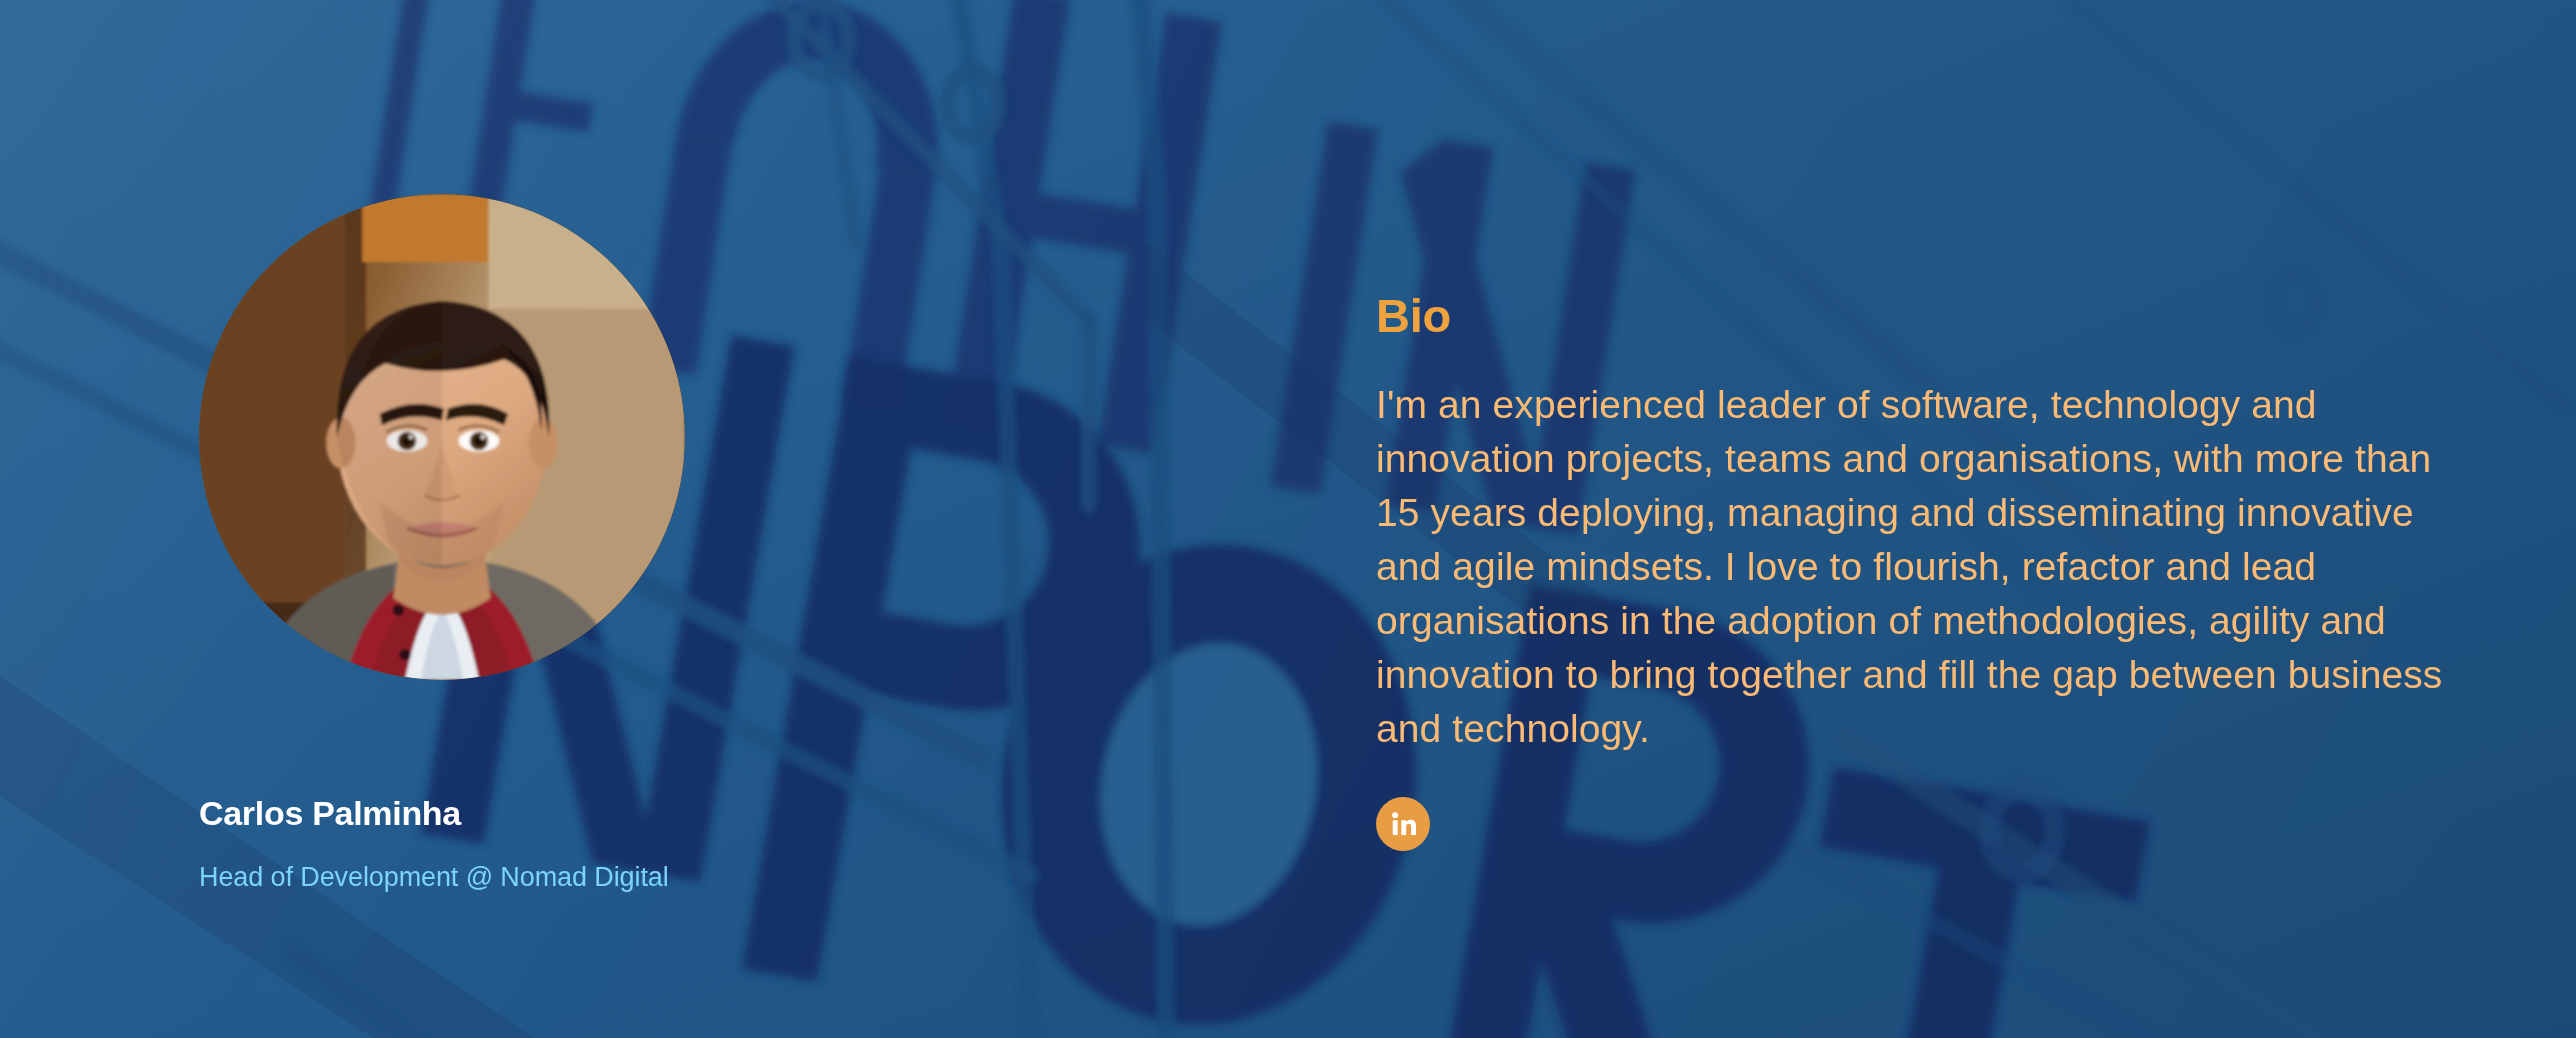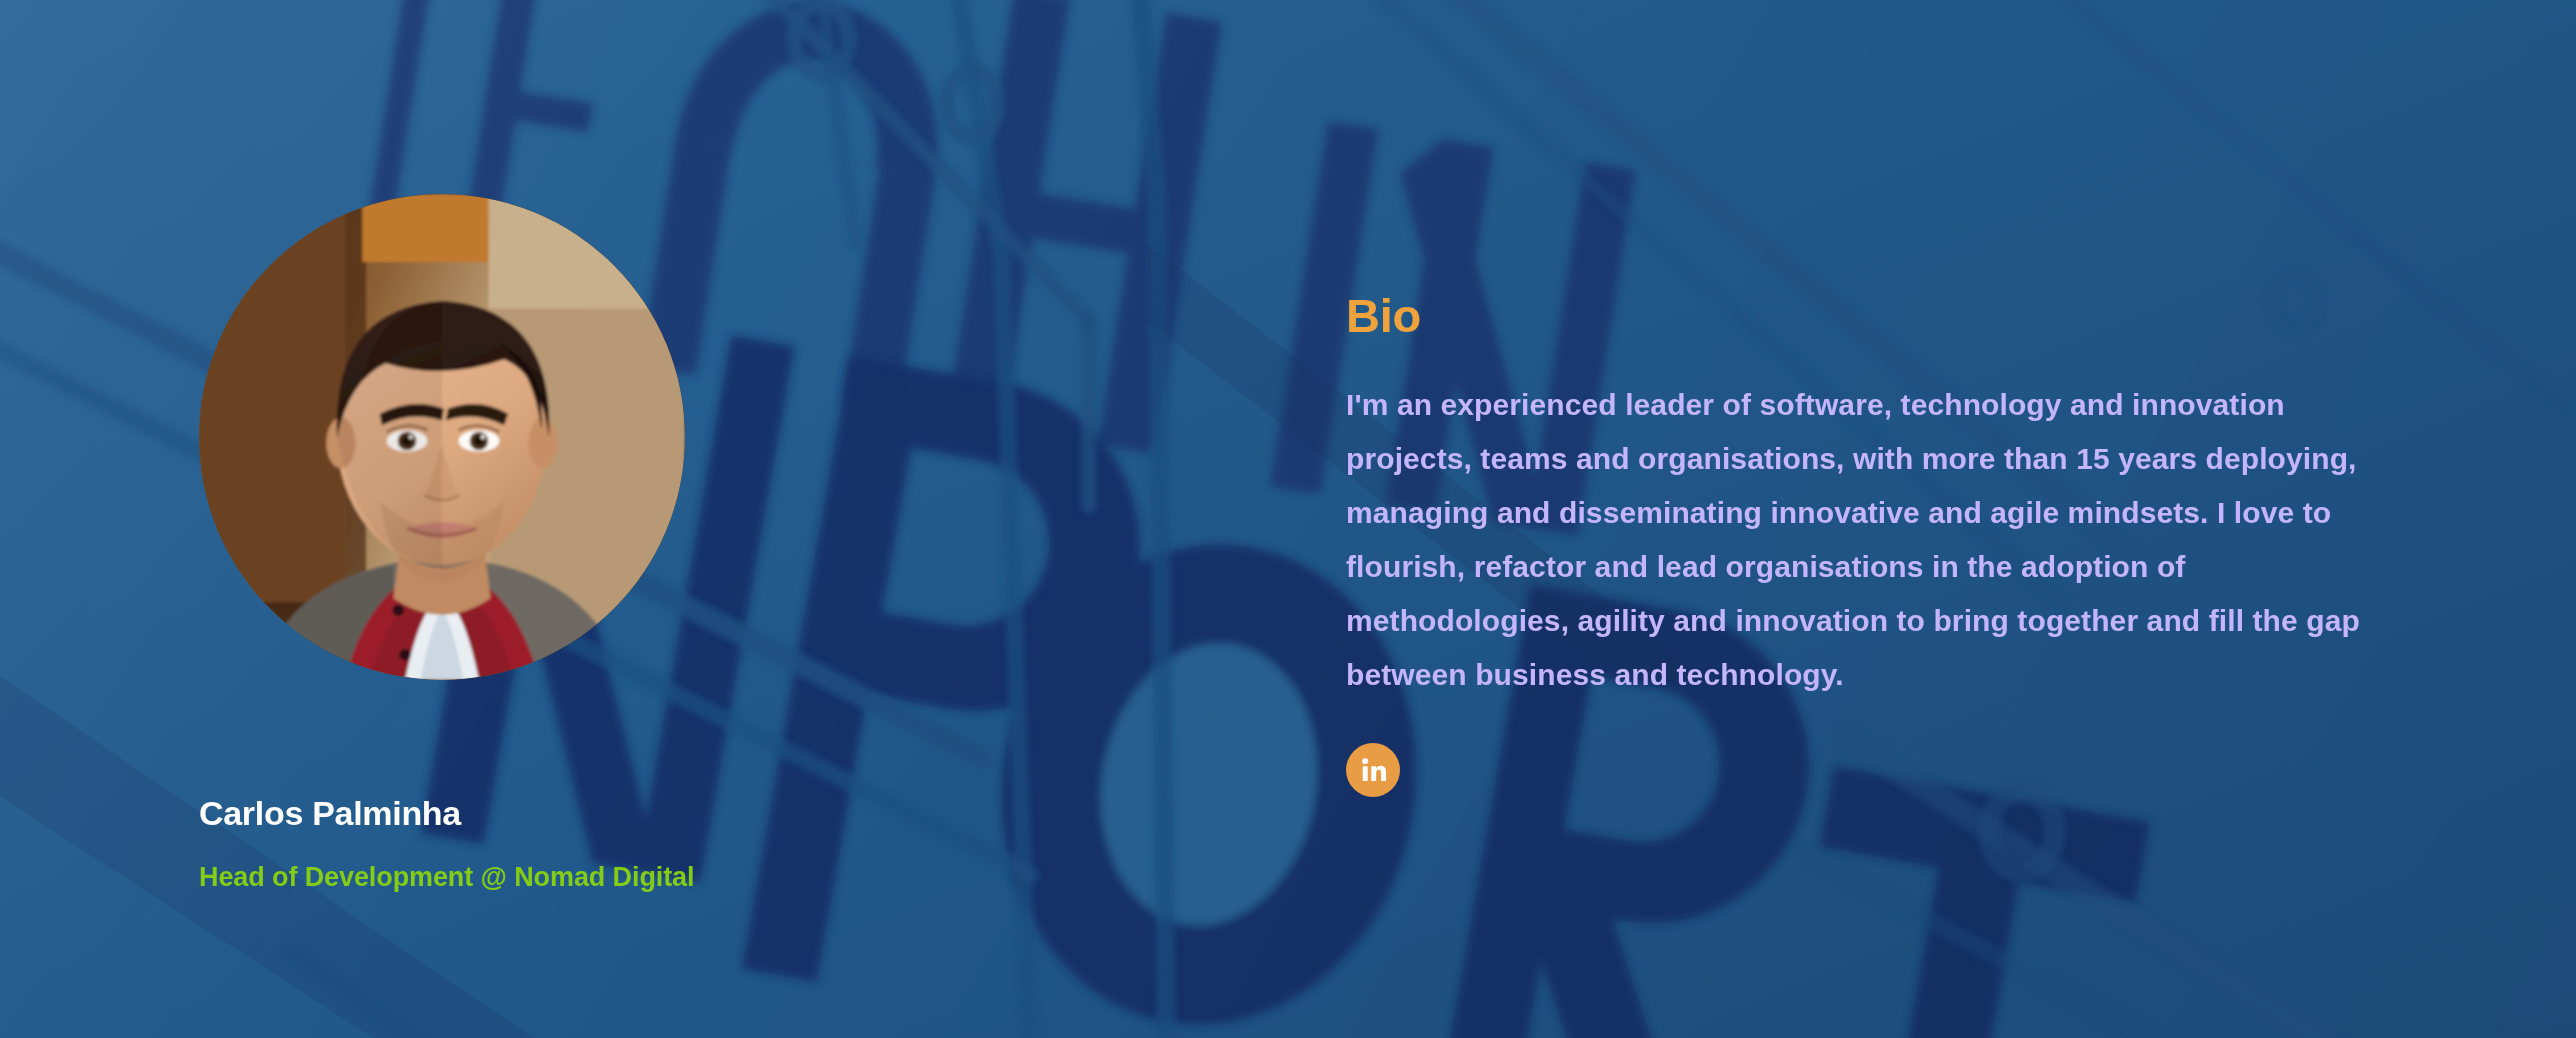--- a/index.html
+++ b/index.html
@@ -56,48 +56,48 @@
     font-weight:700;
     color:#ffffff;
     letter-spacing:-0.3px;
     line-height:1.1;
     white-space:nowrap;
   }
 
   .person-role {
     margin-top:29px;
     font-size:27px;
-    font-weight:700;
-    color:#84cc16;
+    font-weight:400;
+    color:#7dd3fc;
     letter-spacing:-0.1px;
     line-height:1.2;
     white-space:nowrap;
   }
 
   
   .right-col {
     position:absolute;
-    left:1346px; top:292px;
+    left:1376px; top:292px;
     width:1089px;
   }
 
   .bio-heading {
     font-size:47px;
     font-weight:700;
     color:#F0A23C;
     letter-spacing:-0.3px;
     line-height:1;
   }
 
   .bio-body {
     margin-top:39px;
-    font-size:30px;
-    font-weight:700;
+    font-size:39px;
+    font-weight:400;
     line-height:54px;
-    color:#c4b5fd;
+    color:#fdba74;
     letter-spacing:0.1px;
     max-width:1069px;
   }
 
   
   .social-row {
     margin-top:41px;
     display:flex;
     gap:17.5px;
     align-items:center;

